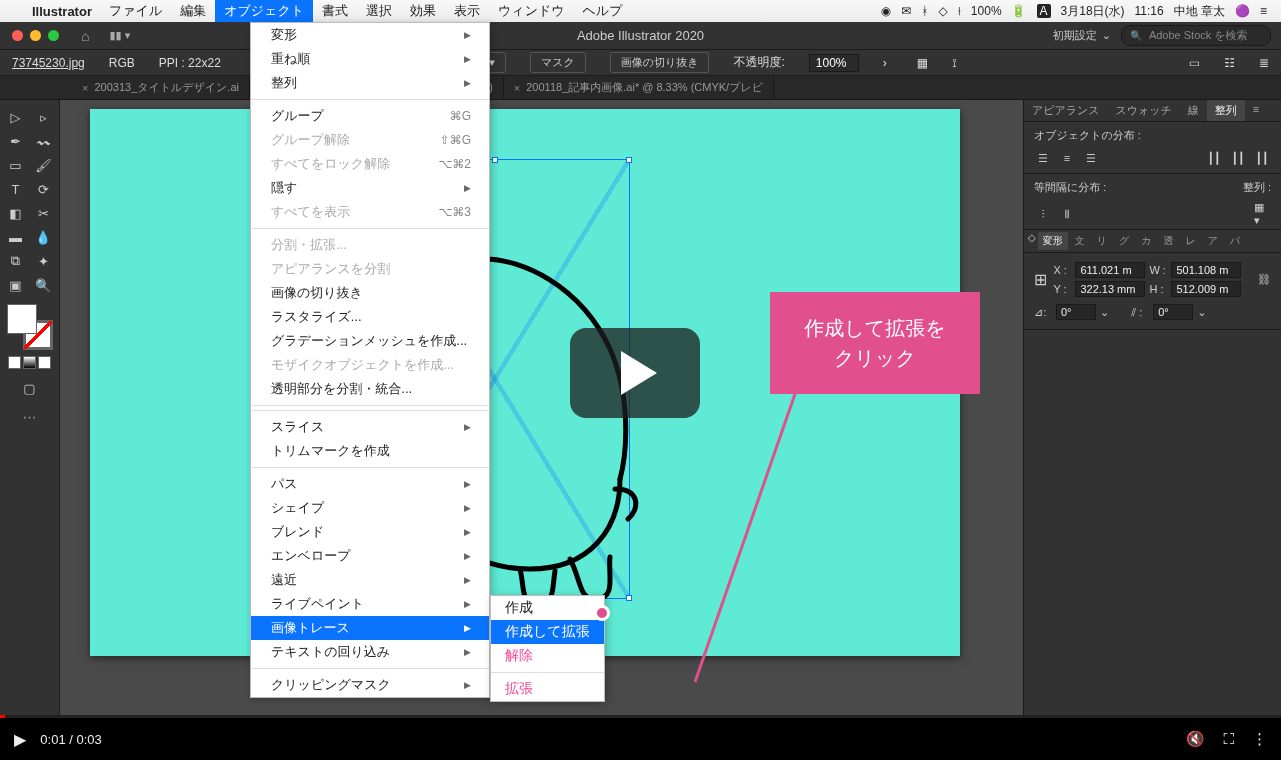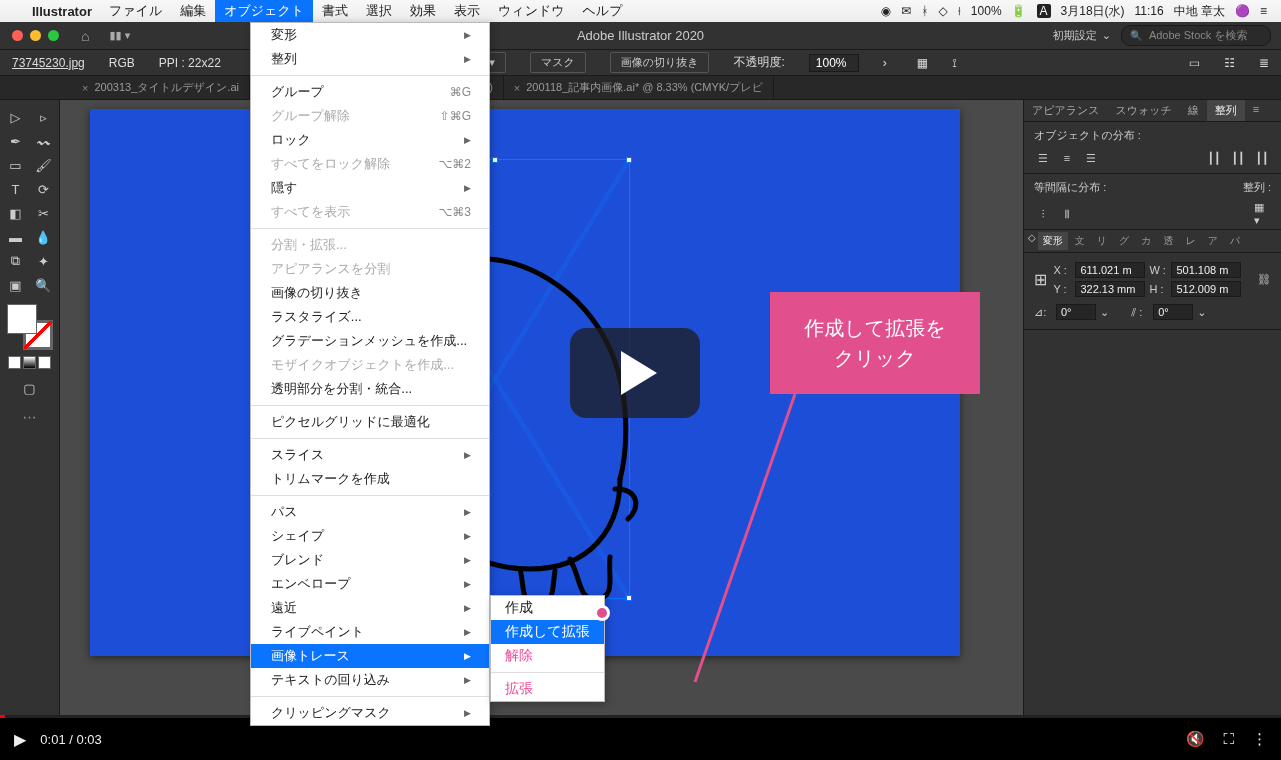--- a/index.html
+++ b/index.html
@@ -44,21 +44,21 @@
 .left-tools .swatch-area { margin-top:6px; position:relative; width:46px; height:46px;}
 .left-tools .swatch-fg{ position:absolute; top:0;left:0;width:30px;height:30px;background:#fff;border:1px solid #666;}
 .left-tools .swatch-bg{ position:absolute; bottom:0;right:0;width:30px;height:30px;background:#fff;border:3px solid #666;}
 .left-tools .swatch-bg::after{content:"";position:absolute;left:-2px;top:-2px;right:-2px;bottom:-2px;background:linear-gradient(to top left, transparent 46%, red 46%, red 54%, transparent 54%);}
 .left-tools .mini3 { display:flex; gap:2px; margin-top:4px;}
 .left-tools .mini3 .m{width:13px;height:13px;border:1px solid #666;}
 .left-tools .ellips{color:#999; font-size:14px; margin-top:8px;}
 
 
 .canvas-zone { flex:1; background:#4a4a4a; position:relative;}
-.artboard { position:absolute; left:30px; top:9px; width:870px; height:547px; background:#1d4ed8; box-shadow: 0 2px 8px rgba(0,0,0,.5);}
+.artboard { position:absolute; left:30px; top:9px; width:870px; height:547px; background:#5eead4; box-shadow: 0 2px 8px rgba(0,0,0,.5);}
 .selection-box { position:absolute; left:270px; top:50px; width:270px; height:440px; border:1px solid #0a74ff;}
 .selection-box .hdl{position:absolute;width:6px;height:6px;background:#fff;border:1px solid #0a74ff;}
 .hdl.tl{top:-3px;left:-3px;}.hdl.tm{top:-3px;left:50%;margin-left:-3px;}.hdl.tr{top:-3px;right:-3px;}
 .hdl.ml{top:50%;left:-3px;margin-top:-3px;}.hdl.mr{top:50%;right:-3px;margin-top:-3px;}
 .hdl.bl{bottom:-3px;left:-3px;}.hdl.bm{bottom:-3px;left:50%;margin-left:-3px;}.hdl.br{bottom:-3px;right:-3px;}
 .selection-box .diag1,.selection-box .diag2{position:absolute;top:0;left:0;right:0;bottom:0;}
 .selection-box .diag1::before{content:"";position:absolute;top:0;left:0;right:0;bottom:0;background:linear-gradient(to bottom right, transparent 49.5%, #0a74ff44 49.5%, #0a74ff44 50.5%, transparent 50.5%);}
 .selection-box .diag2::before{content:"";position:absolute;top:0;left:0;right:0;bottom:0;background:linear-gradient(to bottom left, transparent 49.5%, #0a74ff44 49.5%, #0a74ff44 50.5%, transparent 50.5%);}
 
 .moomin-svg{position:absolute; left:280px; top:80px; width:270px; height:420px;}
@@ -366,34 +366,34 @@
       </div>
     </div>
   </div>
 </div>
 
 <div class="dropdown-menu" id="dd" style="top:22px; left:250px;">
     <div class="mi has-sub">
       <span>変形</span>
     </div>
     <div class="mi has-sub">
+      <span>重ね順</span>
+    </div>
+    <div class="mi has-sub">
       <span>整列</span>
     </div>
     <div class="sep"></div>
     <div class="mi">
       <span>グループ</span>
       <span class="sc">⌘G</span>
     </div>
     <div class="mi disabled">
       <span>グループ解除</span>
       <span class="sc">⇧⌘G</span>
     </div>
-    <div class="mi has-sub">
-      <span>ロック</span>
-    </div>
     <div class="mi disabled">
       <span>すべてをロック解除</span>
       <span class="sc">⌥⌘2</span>
     </div>
     <div class="mi has-sub">
       <span>隠す</span>
     </div>
     <div class="mi disabled">
       <span>すべてを表示</span>
       <span class="sc">⌥⌘3</span>
@@ -414,23 +414,20 @@
     <div class="mi">
       <span>グラデーションメッシュを作成...</span>
     </div>
     <div class="mi disabled">
       <span>モザイクオブジェクトを作成...</span>
     </div>
     <div class="mi">
       <span>透明部分を分割・統合...</span>
     </div>
     <div class="sep"></div>
-    <div class="mi">
-      <span>ピクセルグリッドに最適化</span>
-    </div>
     <div class="sep"></div>
     <div class="mi has-sub">
       <span>スライス</span>
     </div>
     <div class="mi">
       <span>トリムマークを作成</span>
     </div>
     <div class="sep"></div>
     <div class="mi has-sub">
       <span>パス</span>

